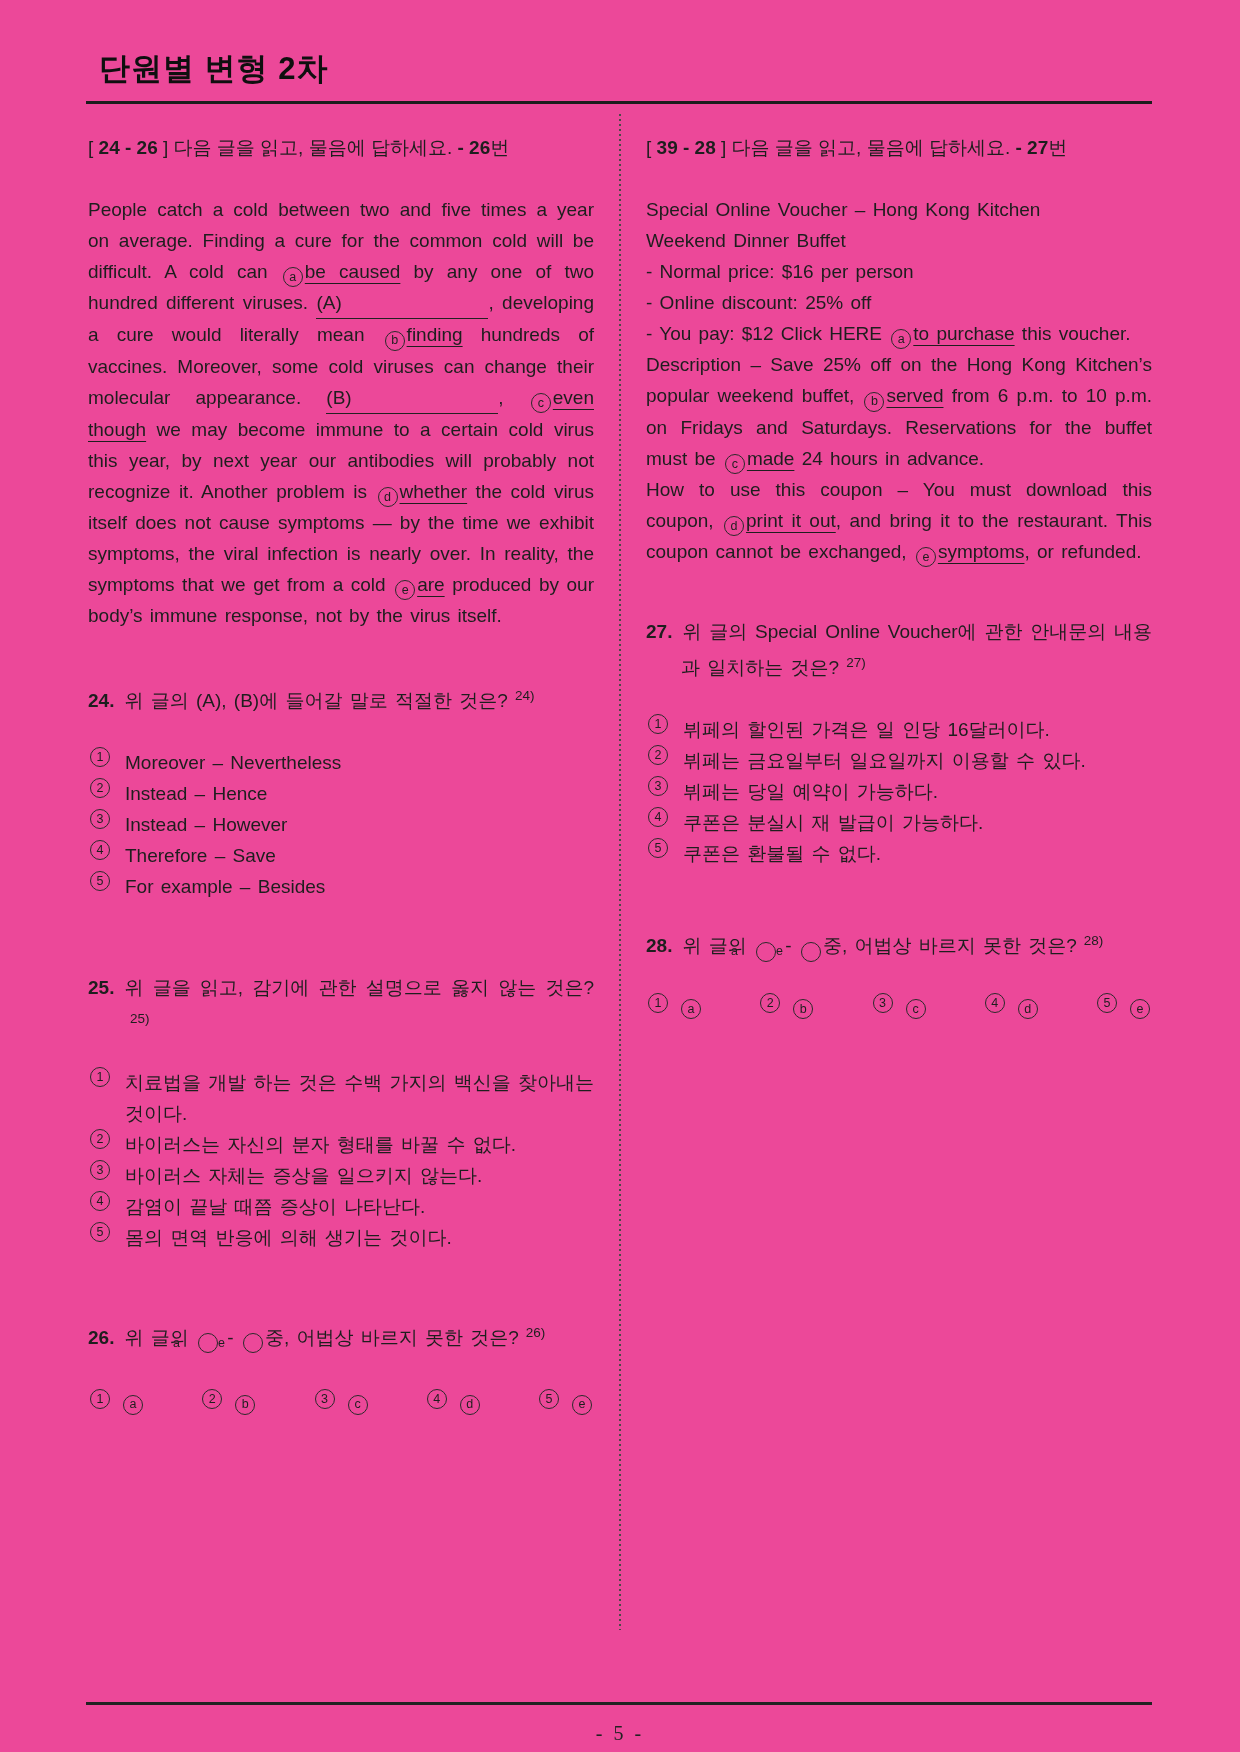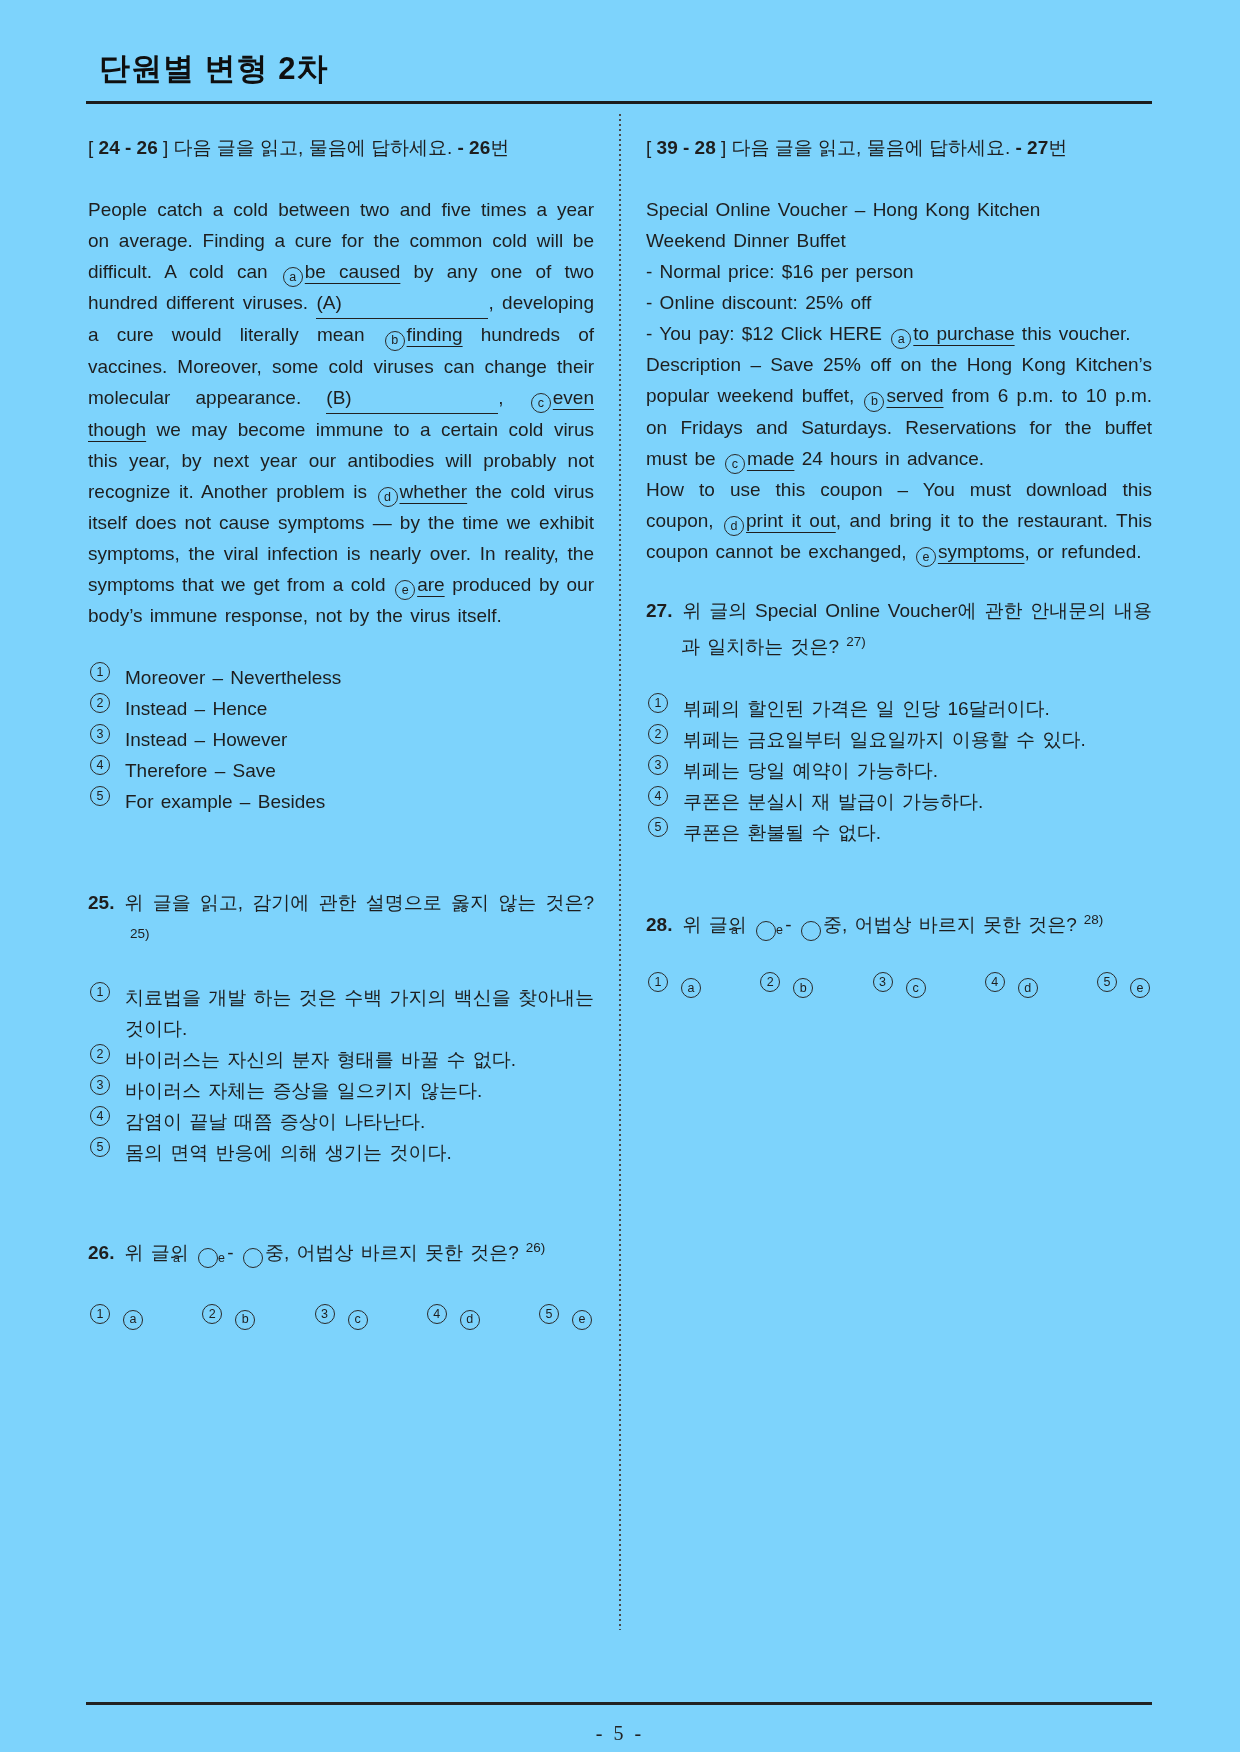--- a/index.html
+++ b/index.html
@@ -1,33 +1,33 @@
 <!DOCTYPE html>
 <html><head>
 <meta charset="utf-8">
 <style>
   html,body{margin:0;padding:0;background:#ffffff;}
-  .sheet{position:relative;width:1240px;height:1752px;background:#7dd3fc;overflow:hidden;
+  .sheet{position:relative;width:1240px;height:1752px;background:#ec4899;overflow:hidden;
          font-family:"Liberation Sans","DejaVu Sans",sans-serif;color:#1e1e1e;font-size:19px;}
   .header-title{position:absolute;left:99px;top:48px;font-size:31px;font-weight:700;letter-spacing:1px;color:#0f0f0f;}
   .header-rule{position:absolute;left:86px;width:1066px;top:101px;height:3px;background:#1c1c1c;}
   .divider{position:absolute;left:619px;top:114px;height:1516px;width:2px;
            background-image:repeating-linear-gradient(to bottom,#4a4a4a 0px,#4a4a4a 2px,transparent 2px,transparent 5px);}
   .col{position:absolute;top:132px;width:506px;line-height:31px;}
   .col-left{left:88px;}
   .col-right{left:646px;}
   .sec-head{margin-bottom:31px;white-space:nowrap;}
   .b{font-weight:700;}
   .pblock{text-align:justify;word-spacing:2px;}
   .u{text-decoration:underline;text-underline-offset:5px;text-decoration-thickness:1.2px;}
   .circ{display:inline-flex;width:20px;height:20px;border:1.3px solid #2a2a2a;border-radius:50%;
         align-items:center;justify-content:center;font-size:12.5px;line-height:1;vertical-align:-3px;
         margin:0 2px;flex:0 0 auto;box-sizing:border-box;}
   .blankline{display:inline-block;width:172px;border-bottom:1.4px solid #222;}
-  .question{margin-top:28px;}
+  .question{margin-top:49px;}
   #q25{margin-top:70px;}
   #q26{margin-top:64px;}
   #q28{margin-top:56px;}
   .q-head{text-align:justify;word-spacing:2px;padding-left:35px;text-indent:-35px;}
   .q-num{font-weight:700;margin-right:10px;}
   .q-ref{font-size:13.5px;vertical-align:7px;margin-left:7px;}
   .q-options{margin-top:31px;}
   #q25 .q-options{margin-top:28px;}
   #q26 .q-options{margin-top:30px;}
   #q28 .q-options{margin-top:26px;}
@@ -48,20 +48,21 @@
   <div class="header-rule"></div>
   <div class="divider"></div>
 
   <section class="col col-left">
     <div class="sec-head"><span class="">[ </span><span class=" b">24 - 26</span><span class=""> ] 다음 글을 읽고, 물음에 답하세요. </span><span class=" b">- 26</span><span class="">번</span></div>
     <div class="passage">
         <div class="pblock"><span class="">People catch a cold between two and five times a year on average. Finding a cure for the common cold will be difficult. A cold can </span><span class="circ">a</span><span class="u">be caused</span><span class=""> by any one of two hundred different viruses. </span><span class="blankline">(A)</span><span class="">, developing a cure would literally mean </span><span class="circ">b</span><span class="u">finding</span><span class=""> hundreds of vaccines. Moreover, some cold viruses can change their molecular appearance. </span><span class="blankline">(B)</span><span class="">, </span><span class="circ">c</span><span class="u">even though</span><span class=""> we may become immune to a certain cold virus this year, by next year our antibodies will probably not recognize it. Another problem is </span><span class="circ">d</span><span class="u">whether</span><span class=""> the cold virus itself does not cause symptoms — by the time we exhibit symptoms, the viral infection is nearly over. In reality, the symptoms that we get from a cold </span><span class="circ">e</span><span class="u">are</span><span class=""> produced by our body’s immune response, not by the virus itself.</span></div>
       </div>
     <div class="questions">
         <div class="question" id="q24">
+          <div class="q-head"><span class="q-num">24.</span><span class="">위 글의 (A), (B)에 들어갈 말로 적절한 것은?</span><span class="q-ref">24)</span></div>
           <div class="q-options vertical">
             <div class="option">
               <span class="circ">1</span>
               <span class="opt-text"><span class="">Moreover – Nevertheless</span></span>
             </div>
             <div class="option">
               <span class="circ">2</span>
               <span class="opt-text"><span class="">Instead – Hence</span></span>
             </div>
             <div class="option">

